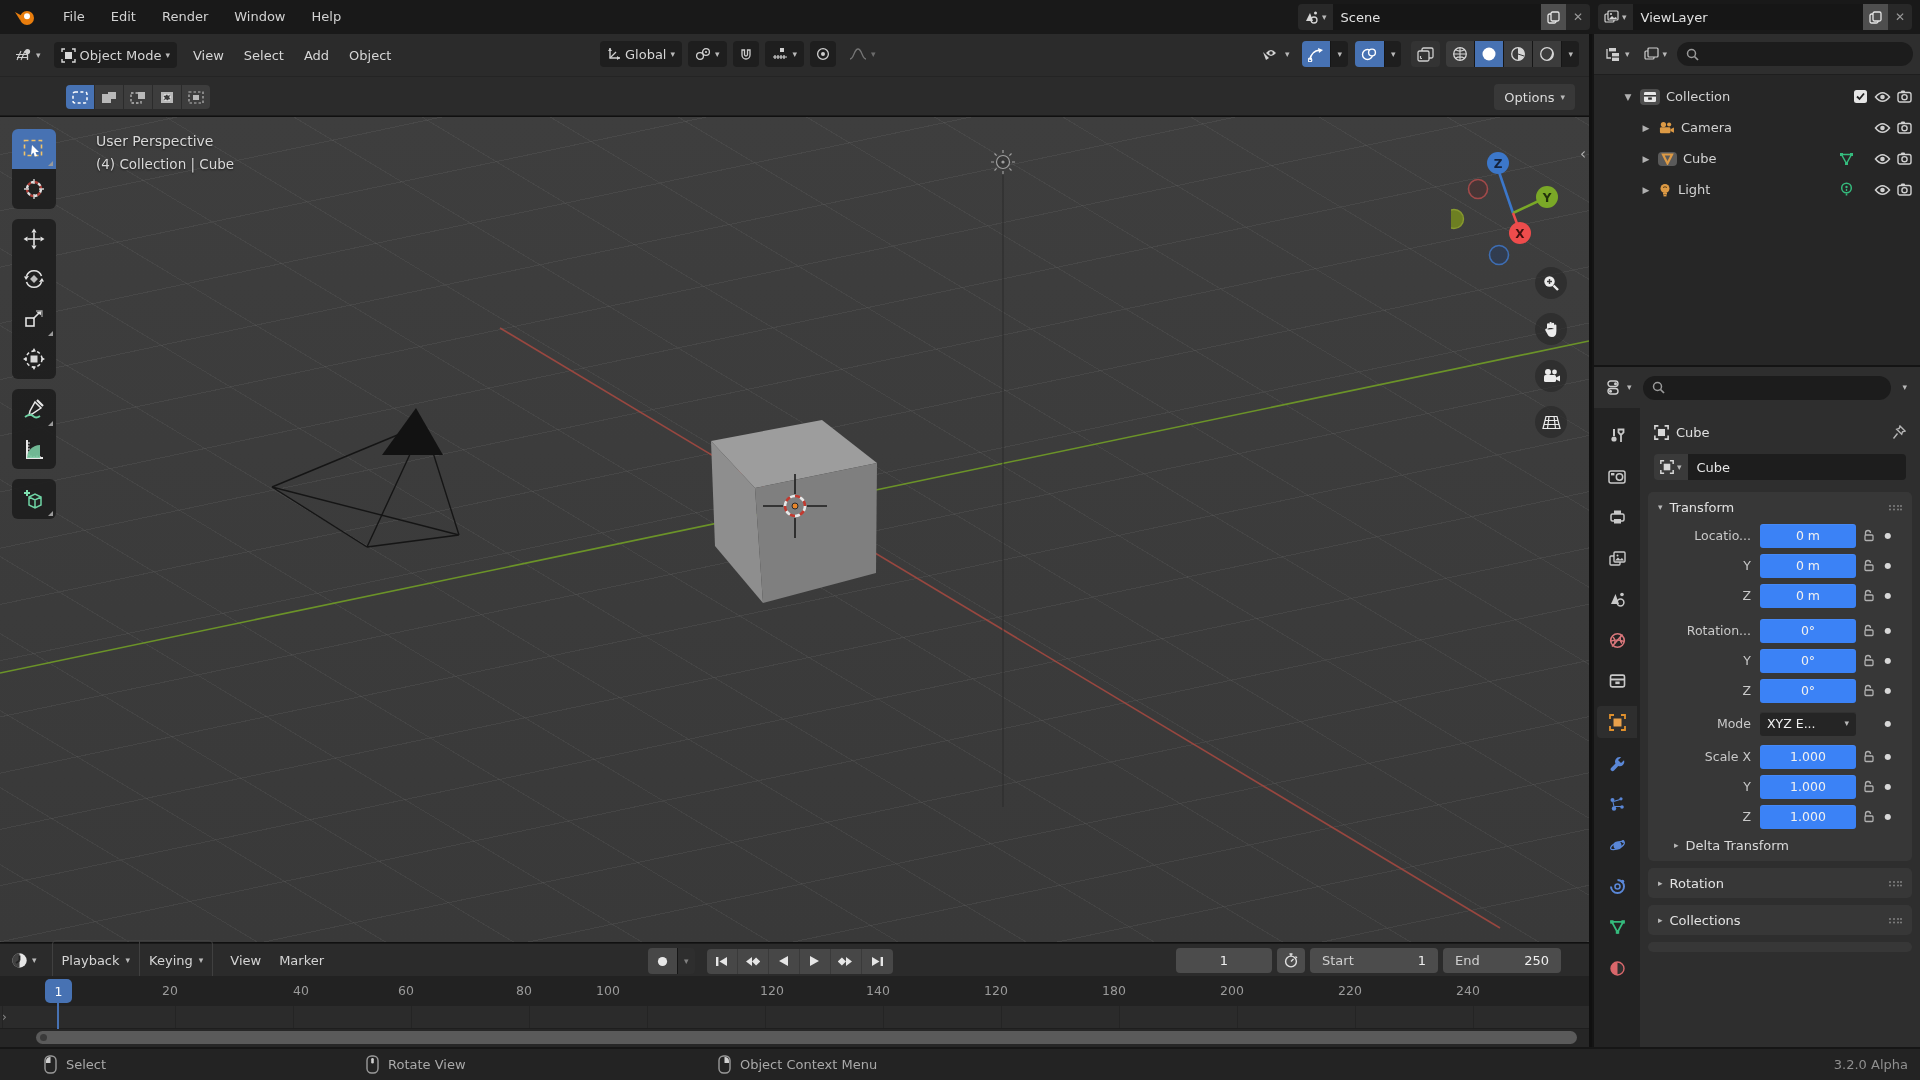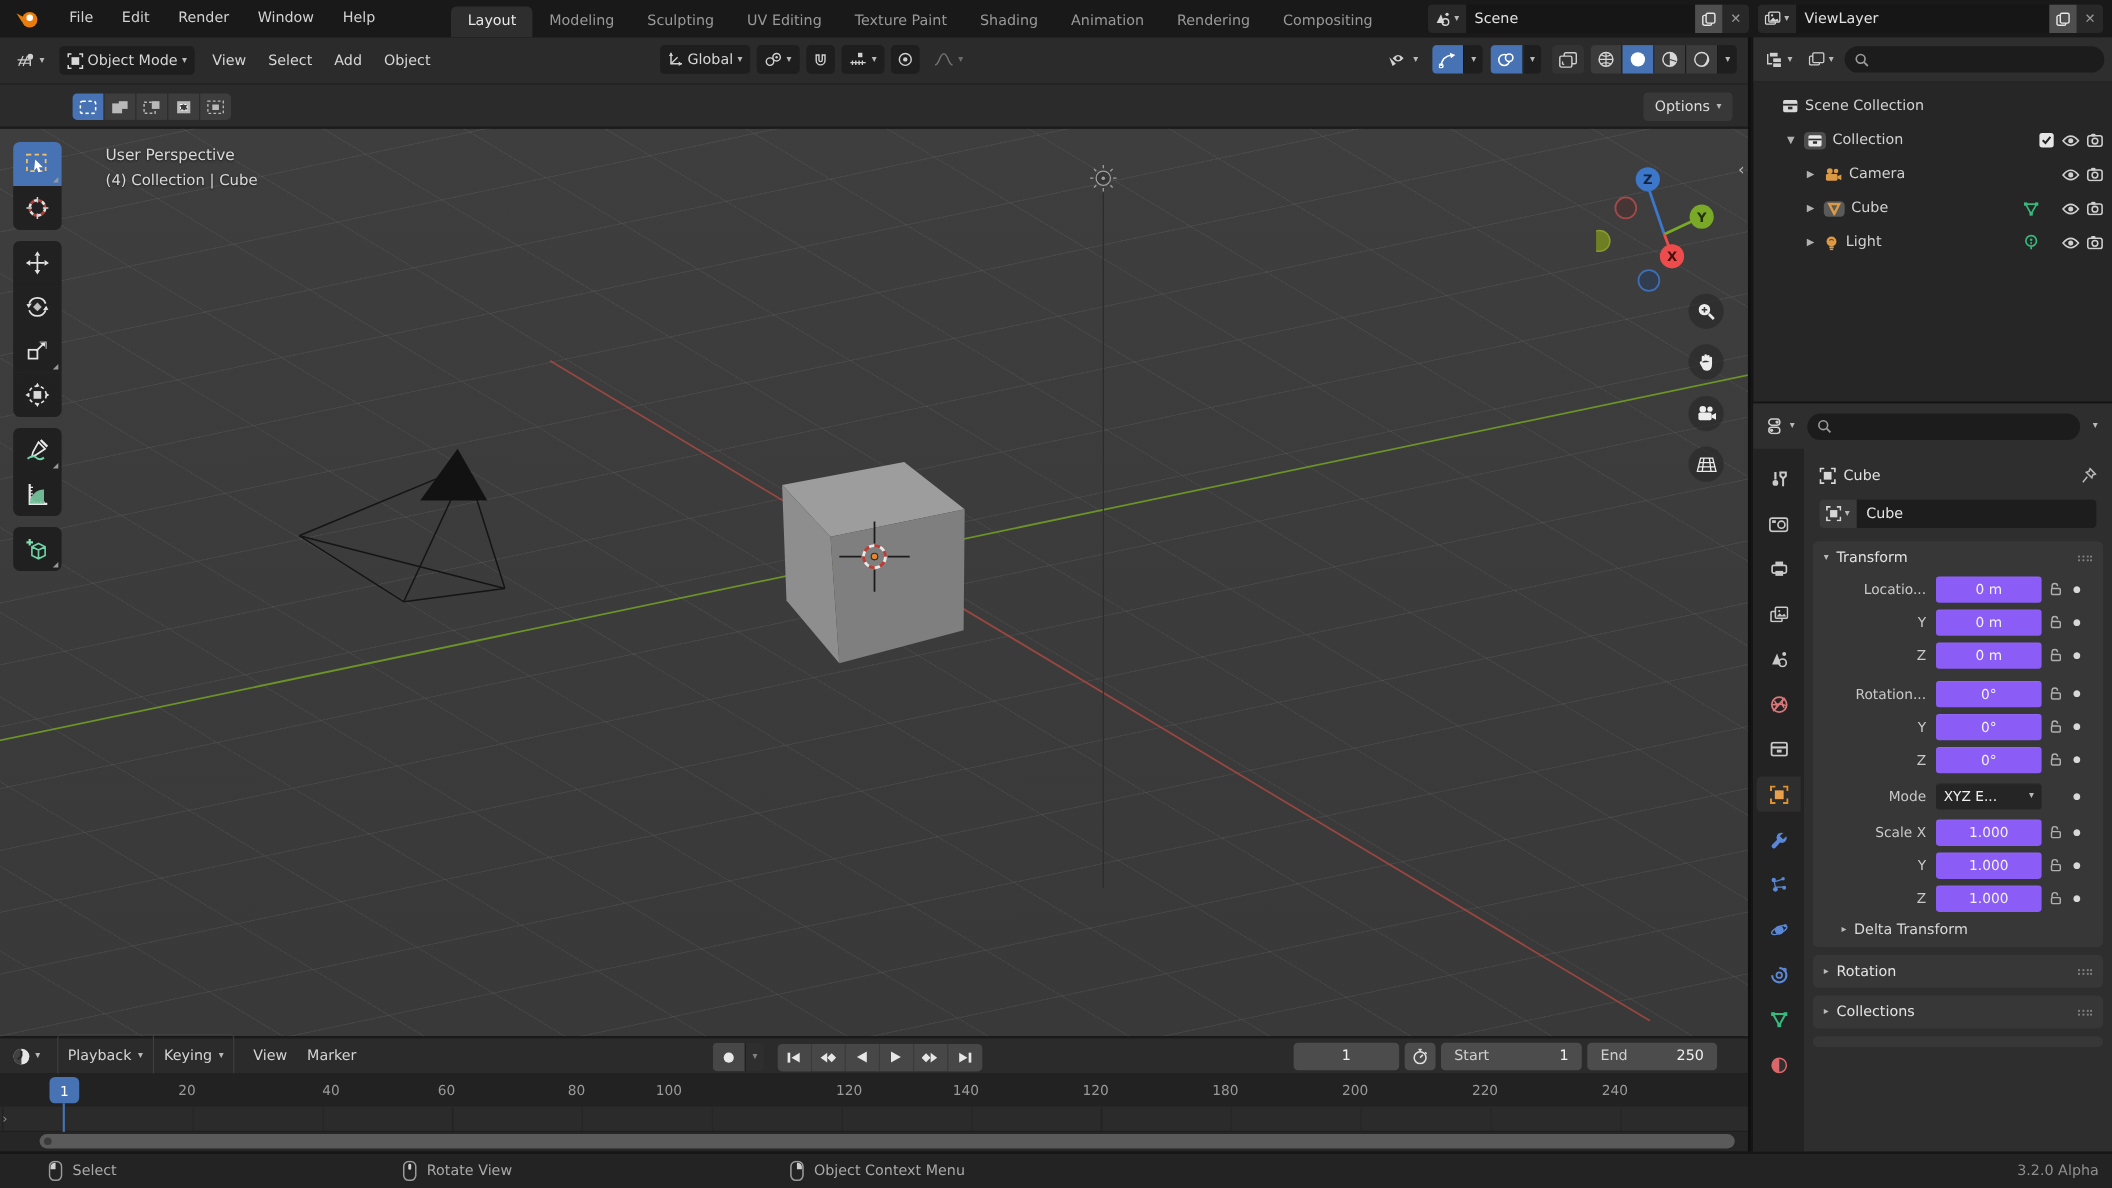--- a/index.html
+++ b/index.html
@@ -71,21 +71,21 @@
 .pbody{padding:50px 6px 0 6px}
 .crumb{display:flex;align-items:center;gap:7px;padding:8px 8px 4px;color:#e0e0e0}
 .namerow{display:flex;margin:10px 8px 12px;height:26px;border-radius:4px;overflow:hidden}
 .namerow .iconseg{display:flex;align-items:center;gap:3px;background:#3a3a3a;padding:0 6px}
 .namerow .field{flex:1;background:#1d1d1d;display:flex;align-items:center;padding:0 9px;color:#e6e6e6}
 .panel{background:#373737;border-radius:5px;margin:0 2px 7px}
 .panel .phdr{height:30px;display:flex;align-items:center;gap:7px;padding:0 10px;color:#e3e3e3}
 .grip{margin-left:auto;opacity:.55}
 .trow{display:flex;align-items:center;height:27px;padding-right:8px;margin-bottom:3px}
 .trow .tl{flex:0 0 112px;text-align:right;color:#c9c9c9;padding-right:9px;font-size:12.5px}
-.trow .tv{width:96px;height:24px;background:#8b5cf6;border-radius:3px;display:flex;align-items:center;justify-content:center;color:#f1f1f1;font-size:12.5px;box-shadow:inset 0 1px 0 rgba(255,255,255,.06)}
+.trow .tv{width:96px;height:24px;background:#3b82f6;border-radius:3px;display:flex;align-items:center;justify-content:center;color:#f1f1f1;font-size:12.5px;box-shadow:inset 0 1px 0 rgba(255,255,255,.06)}
 .trow .tv.dark{background:#252525;justify-content:space-between;padding:0 7px}
 .trow .lock{width:24px;display:flex;justify-content:center}
 .trow .adot{width:16px;display:flex;justify-content:center;color:#d8d8d8;font-size:8px}
 .subhdr{display:flex;align-items:center;gap:7px;height:28px;padding:0 10px 4px 26px;color:#dadada}
 
 .tlh{position:absolute;top:943px;left:0;width:1589px;height:33px;background:#2b2b2b;border-top:1px solid #1a1a1a;display:flex;align-items:center;padding:0 6px}
 .tlbody{position:absolute;top:976px;left:0;width:1589px;height:71px;background:#262626}
 .ruler{position:absolute;top:0;left:0;right:0;height:30px;background:#222}
 .tick{position:absolute;top:7px;transform:translateX(-50%);color:#9a9a9a;font-size:12.5px}
 .playhead{position:absolute;top:3px;left:45px;width:27px;height:24px;background:#4772b3;border-radius:5px;color:#fff;display:flex;align-items:center;justify-content:center;font-size:12.5px}
@@ -120,31 +120,20 @@
           <circle cx="13" cy="10" r="7" fill="#e87d0d"></circle>
           <circle cx="13" cy="8.2" r="3" fill="#fff"></circle>
           <path d="M1 4 L10 9 L6 12 Z" fill="#e87d0d"></path>
         </svg>
     </span>
     <span class="menu">File</span>
     <span class="menu">Edit</span>
     <span class="menu">Render</span>
     <span class="menu">Window</span>
     <span class="menu">Help</span>
-    <div class="tabs">
-      <span class="tab active">Layout</span>
-      <span class="tab">Modeling</span>
-      <span class="tab">Sculpting</span>
-      <span class="tab">UV Editing</span>
-      <span class="tab">Texture Paint</span>
-      <span class="tab">Shading</span>
-      <span class="tab">Animation</span>
-      <span class="tab">Rendering</span>
-      <span class="tab">Compositing</span>
-    </div>
 
     <div class="idwidget" style="left:1298px;width:292px">
       <span class="iseg">
         <svg width="15" height="14" viewBox="0 0 15 14">
             <path d="M2 11 L6 3 L9 11 Z" fill="#d6d6d6"></path>
             <circle cx="10" cy="10" r="3" fill="none" stroke="#d6d6d6" stroke-width="1.3"></circle>
             <circle cx="11.5" cy="3" r="1.5" fill="#d6d6d6"></circle>
           </svg>
         <span class="chev">▾</span>
       </span>
@@ -527,28 +516,20 @@
         </div>
         <div class="search">
           <svg width="13" height="13" viewBox="0 0 13 13">
               <circle cx="5.5" cy="5.5" r="4" fill="none" stroke="#9a9a9a" stroke-width="1.5"></circle>
               <path d="M8.5 8.5 L12 12" stroke="#9a9a9a" stroke-width="1.7"></path>
             </svg>
         </div>
       </div>
 
       <div style="padding-top:6px">
-        <div class="orow" style="padding-left:26px">
-          <svg width="15" height="13" viewBox="0 0 15 13">
-              <rect x="1" y="1" width="13" height="11" rx="1.5" fill="#d8d8d8"></rect>
-              <rect x="1" y="4.4" width="13" height="1.6" fill="#2a2a2a"></rect>
-              <rect x="5.5" y="7" width="4" height="2.4" fill="#2a2a2a"></rect>
-            </svg>
-          <span class="lbl">Scene Collection</span>
-        </div>
         <div class="orow" style="padding-left:28px">
           <span class="disc">▼</span>
           <span style="background:#4d4d4d;border-radius:4px;padding:2px 3px;display:flex">
             <svg width="14" height="12" viewBox="0 0 15 13">
                 <rect x="1" y="1" width="13" height="11" rx="1.5" fill="#e6e6e6"></rect>
                 <rect x="1" y="4.4" width="13" height="1.6" fill="#2a2a2a"></rect>
                 <rect x="5.5" y="7" width="4" height="2.4" fill="#2a2a2a"></rect>
               </svg>
           </span>
           <span class="lbl">Collection</span>

